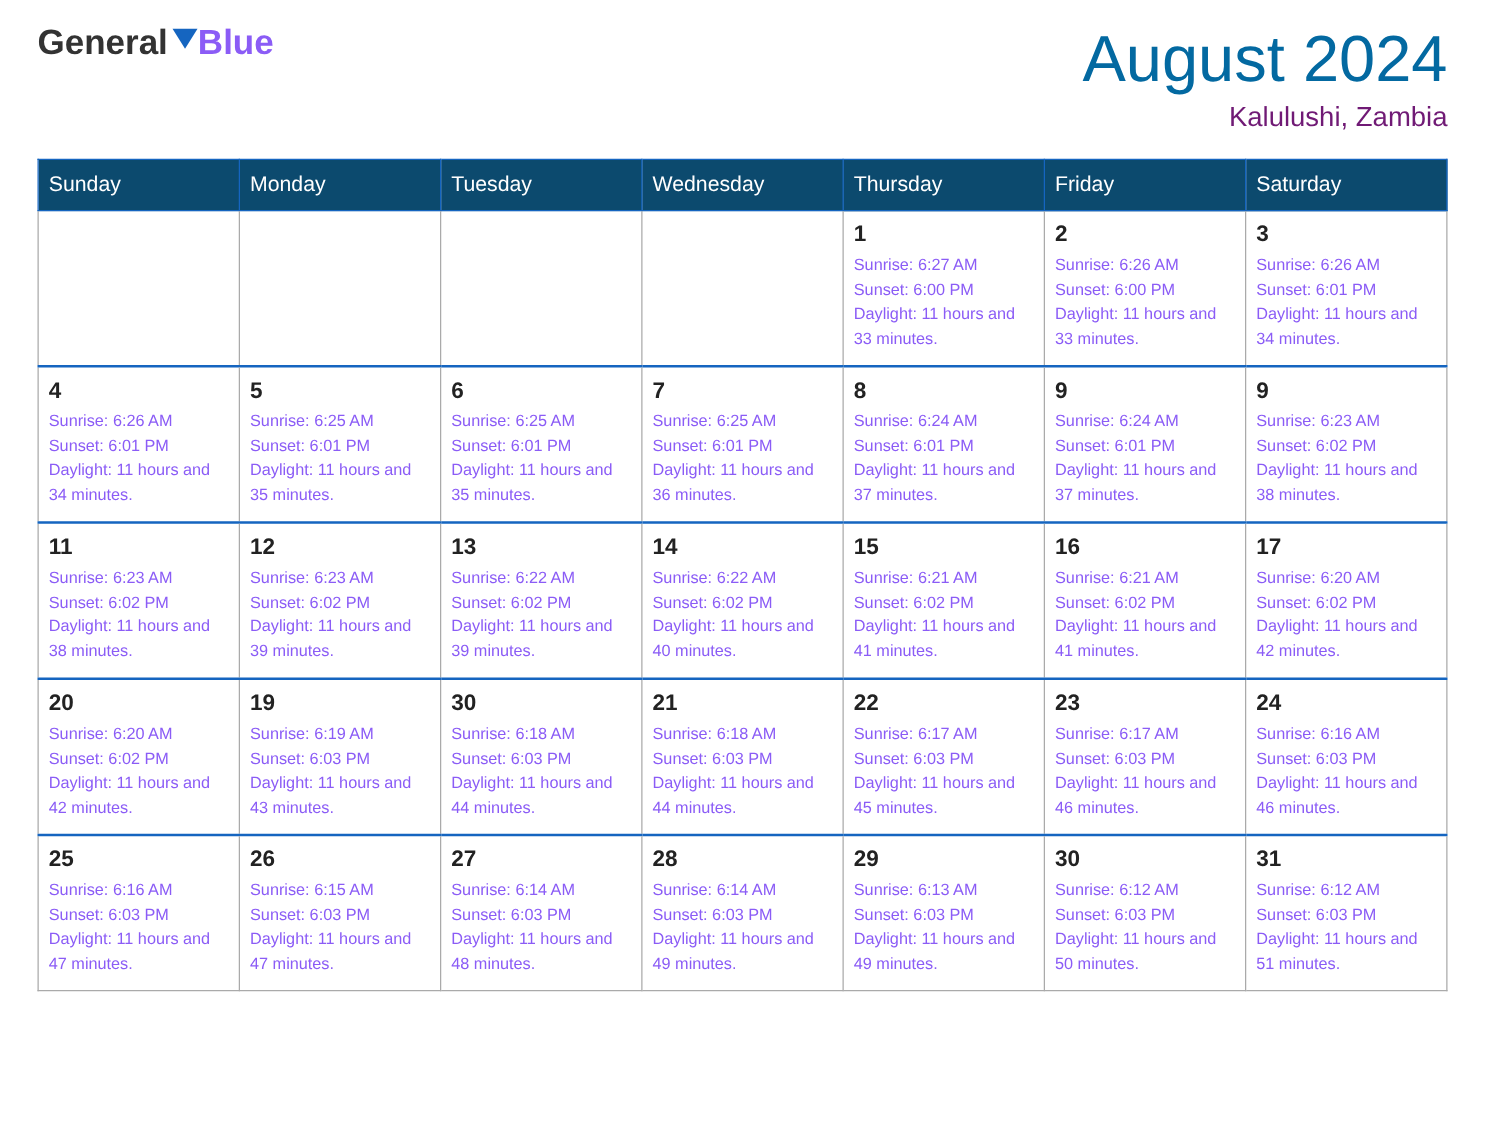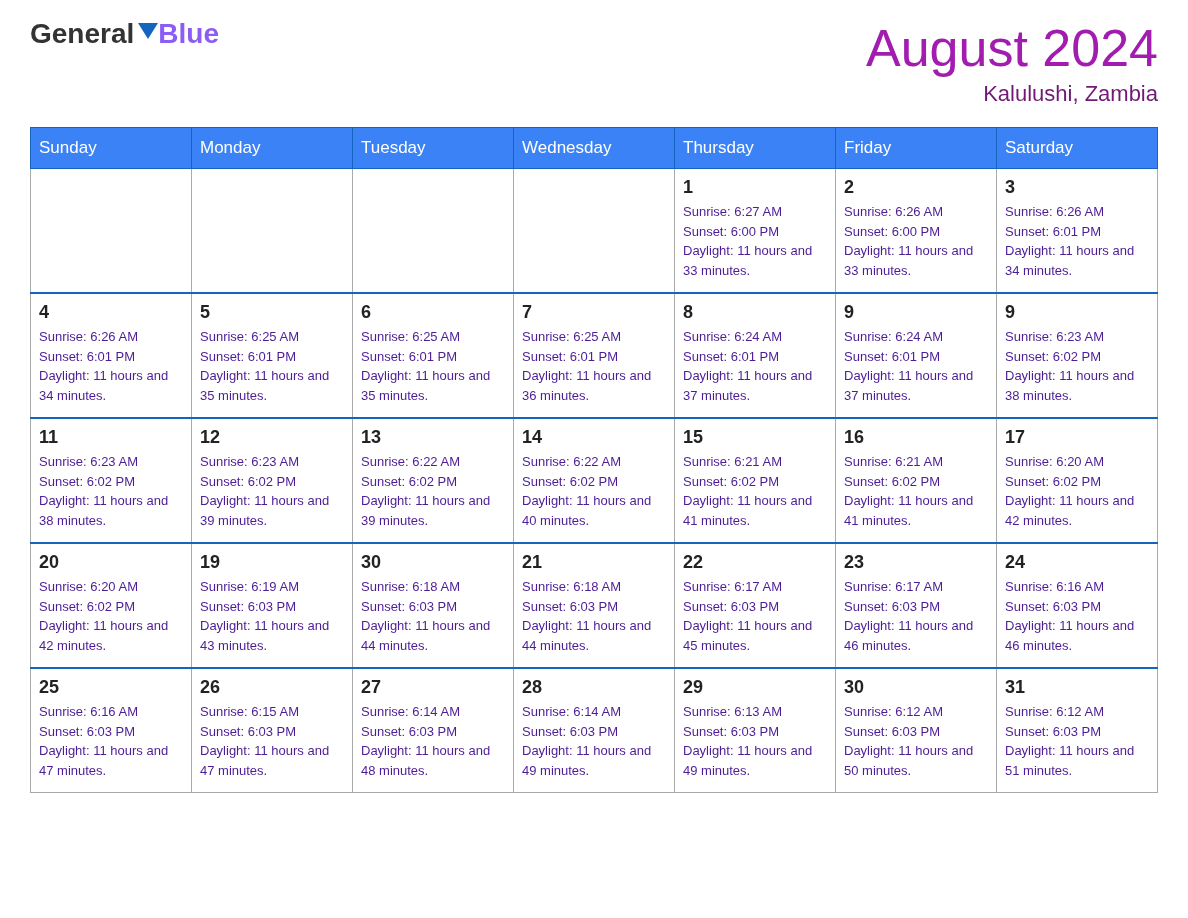--- a/index.html
+++ b/index.html
@@ -45,35 +45,35 @@
       vertical-align: middle;
       position: relative;
       top: -3px;
     }
     .title-section {
       text-align: right;
     }
     .month-title {
       font-size: 52px;
       font-weight: normal;
-      color: #a21caf;
+      color: #0369a1;
       line-height: 1.1;
     }
     .location {
       font-size: 22px;
       color: #701a75;
       margin-top: 4px;
     }
     .calendar {
       width: 100%;
       border-collapse: collapse;
       border: 1px solid #1565c0;
     }
     .calendar th {
-      background-color: #3b82f6;
+      background-color: #0c4a6e;
       color: #fff;
       font-size: 17px;
       font-weight: normal;
       padding: 10px 8px;
       text-align: left;
       border: 1px solid #1565c0;
     }
     .calendar td {
       vertical-align: top;
       padding: 8px 8px 12px 8px;
@@ -83,21 +83,21 @@
     }
     .day-num {
       font-size: 18px;
       font-weight: bold;
       color: #222;
       margin-bottom: 4px;
       display: block;
     }
     .day-info {
       font-size: 13px;
-      color: #4c1d95;
+      color: #8b5cf6;
       line-height: 1.5;
     }
     .empty-cell {
       background: #fff;
     }
     .row-divider td {
       border-top: 2px solid #1565c0;
     }
   </style>
 </head>

